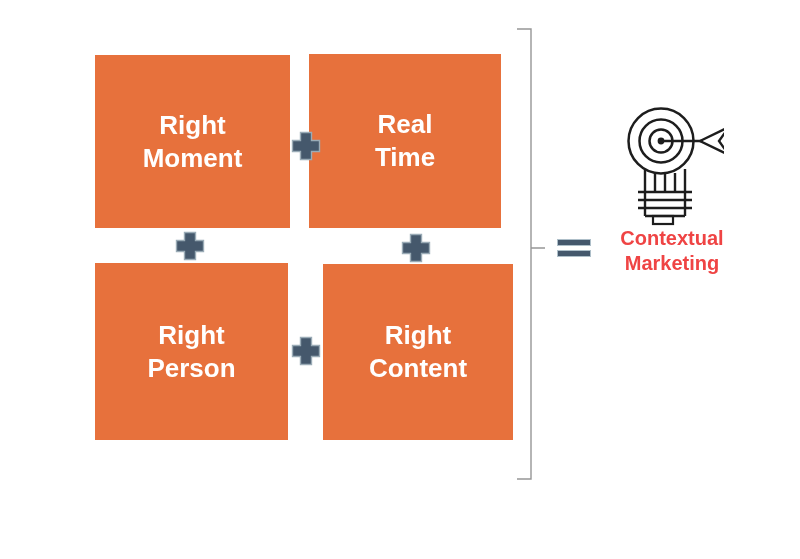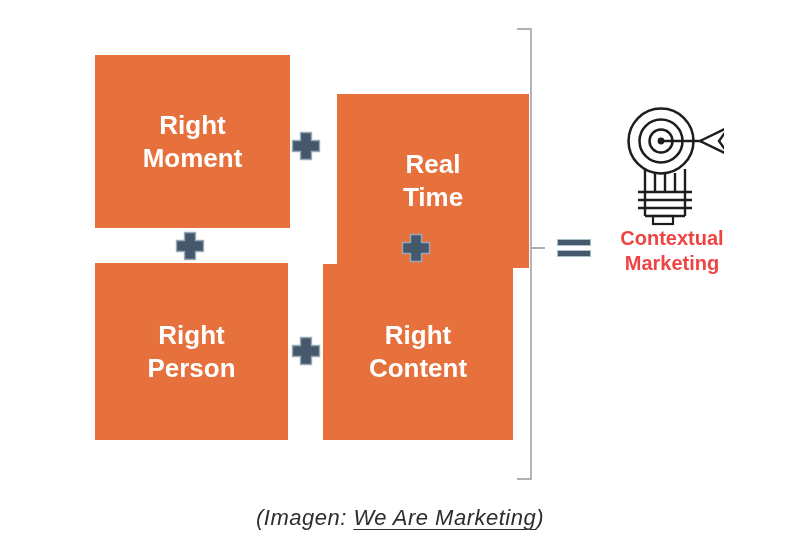--- a/index.html
+++ b/index.html
@@ -6,21 +6,21 @@
   #screen{
     position:relative;width:724px;height:559px;background:#ffffff;overflow:hidden;
     font-family:"Liberation Sans",sans-serif;
   }
   .box{
     position:absolute;background:#E7713C;color:#ffffff;
     display:flex;align-items:center;justify-content:center;text-align:center;
     font-weight:bold;font-size:26px;line-height:33px;white-space:pre-line;
   }
   .box-tl{left:95px;top:55px;width:195px;height:173px;}
-  .box-tr{left:337px;top:54px;width:192px;height:174px;margin-top:40px;}
+  .box-tr{left:309px;top:54px;width:192px;height:174px;}
   .box-bl{left:95px;top:263px;width:193px;height:177px;}
   .box-br{left:323px;top:264px;width:190px;height:176px;}
   .plus{position:absolute;width:30px;height:30px;}
   .plus-1{left:291px;top:131px;}
   .plus-2{left:175px;top:231px;}
   .plus-3{left:401px;top:233px;}
   .plus-4{left:291px;top:336px;}
   .bracket{position:absolute;left:514px;top:27px;}
   .equals{position:absolute;left:557px;top:239px;width:34px;height:19px;}
   .equals .bar{
@@ -88,15 +88,14 @@
       <path d="M33,73 V120 M73,73 V120" stroke-width="2.4"></path>
       <path d="M43,77 V96 M53,78 V96 M63,77 V96" stroke-width="2.4"></path>
       <path d="M26,96 H80 M26,104 H80 M26,112 H80 M33,120 H73" stroke-width="2.4"></path>
       <rect x="41" y="120" width="20" height="8" stroke-width="2.2"></rect>
     </g>
   </svg>
 
   <div class="result-label">Contextual
 Marketing</div>
 
-  <div class="caption"><span>(Imagen: </span><span class="link">We Are Marketing</span><span>)</span></div>
 
 </div>
 
 </body></html>

